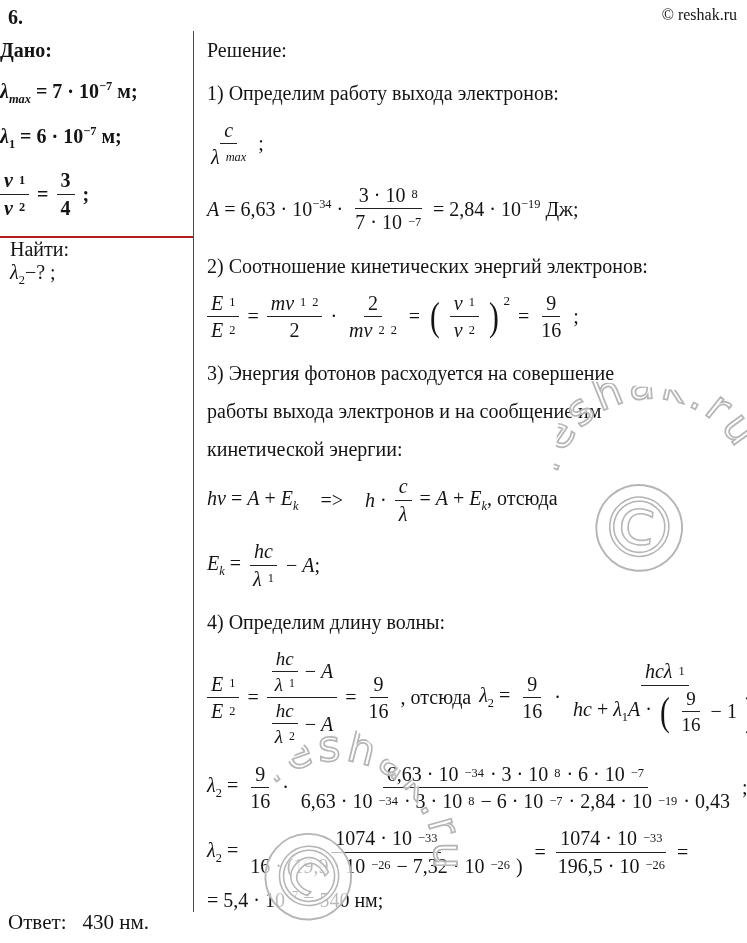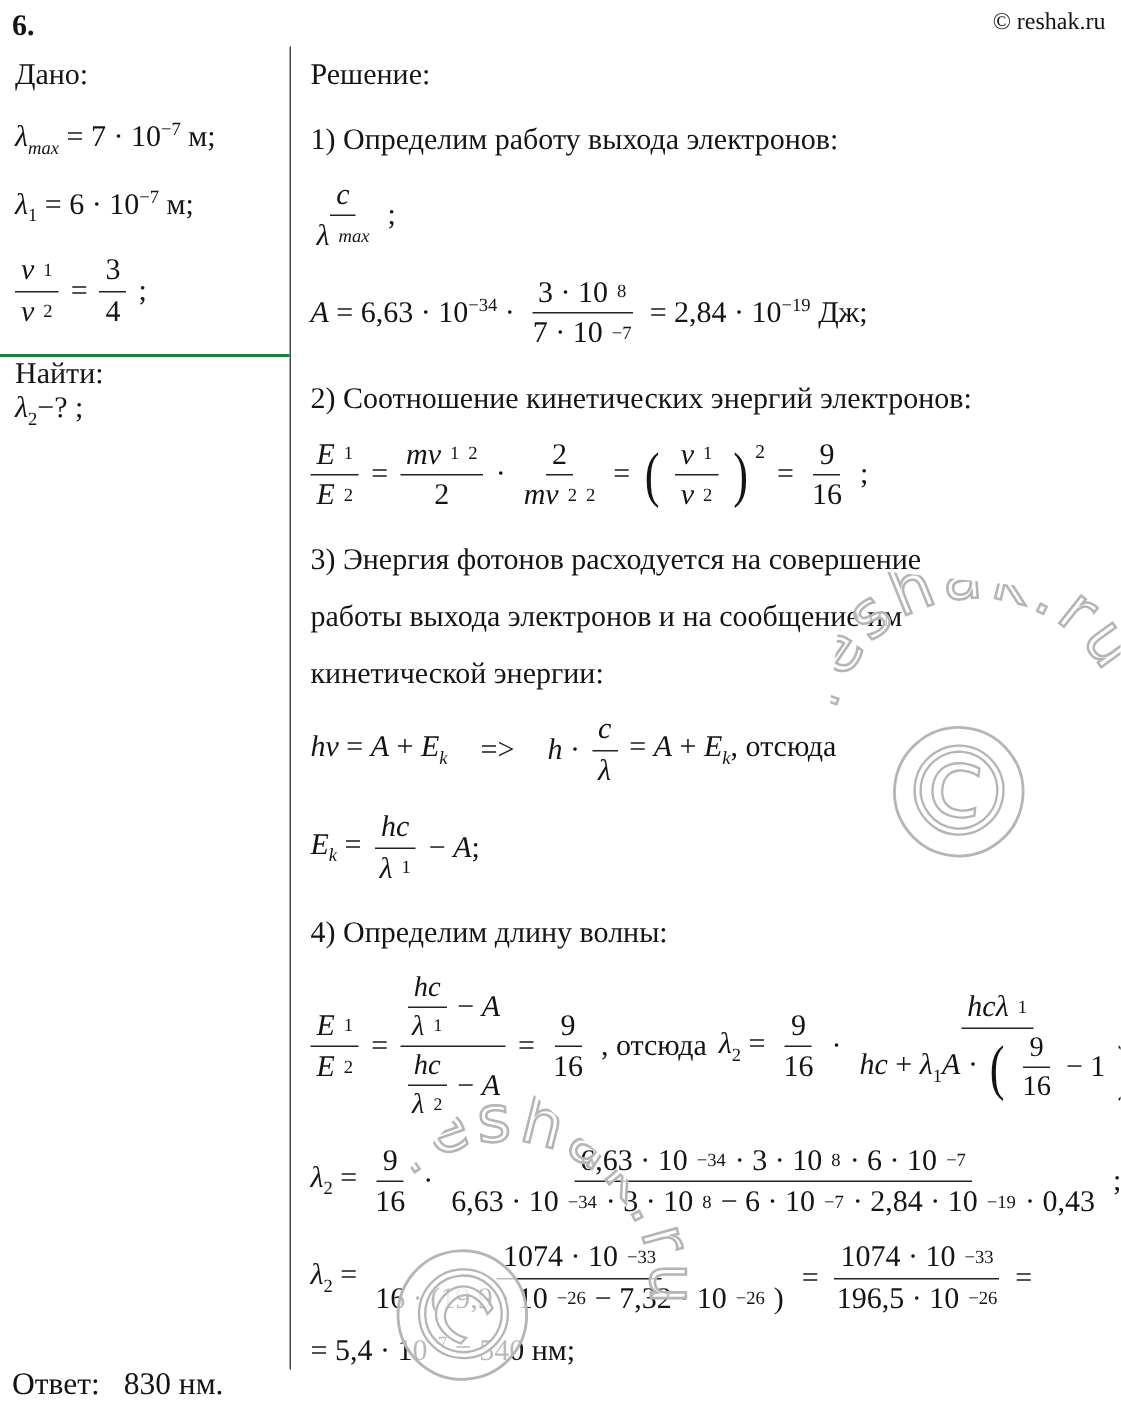--- a/index.html
+++ b/index.html
@@ -14,21 +14,21 @@
   sup { font-size:0.62em; }
 
   .header { display:flex; justify-content:space-between; align-items:flex-start; padding:6px 10px 0 8px; }
   .probnum { font-weight:bold; font-size:20px; }
   .copyright { font-size:16px; }
 
   .cols { display:flex; align-items:stretch; margin-top:2px; min-height:850px; }
   .leftcol { width:193px; flex:0 0 193px; padding-left:10px; }
   .rightcol { flex:1; border-left:1px solid #4a4a4a; padding:0 4px 0 13px; }
 
-  .given-block { border-bottom:2px solid #15803d; margin-left:-10px; padding-left:10px; padding-bottom:16px; }
+  .given-block { border-bottom:2px solid #b91c1c; margin-left:-10px; padding-bottom:16px;font-weight:bold; }
   .colhead { margin-top:8px; }
   .gline { margin-top:17px; }
   .find-head { }
   .find-line { }
 
   .row { display:flex; align-items:center; column-gap:8px; white-space:nowrap; }
   .frac { display:inline-flex; flex-direction:column; align-items:center; text-align:center; line-height:1.22; }
   .frac .num { border-bottom:1.7px solid #222; padding:0 4px 1px 4px; display:flex; align-items:center; justify-content:center; column-gap:6px; }
   .frac .den { padding:1px 4px 0 4px; display:flex; align-items:center; justify-content:center; column-gap:6px; }
   .frac .frac { font-size:0.95em; }
@@ -293,21 +293,21 @@
       </span>
       <span>=</span>
     </div>
 
     <div class="frow-tight">= 5,4 · 10<sup>−7</sup> = 540 нм;</div>
   </div>
 </div>
 
 <div class="answer">
   <span>Ответ:</span>
-  <span>830 нм.</span>
+  <span>430 нм.</span>
 </div>
 
 <svg id="stamp1" class="stamp" width="200" height="200" viewBox="0 0 210 210">
   <defs>
       <path id="arc1" d="M 4,100 A 95 95 0 0 1 206,126" fill="none"></path>
     </defs>
   <text font-size="45" letter-spacing="4" fill="#ffffff" fill-opacity="0.75" stroke="#b5b5b5" stroke-width="1.8">
     <textPath href="#arc1">reshak.ru</textPath>
   </text>
   <circle cx="96" cy="148" r="45" fill="#ffffff" fill-opacity="0.7" stroke="#b5b5b5" stroke-width="2"></circle>

